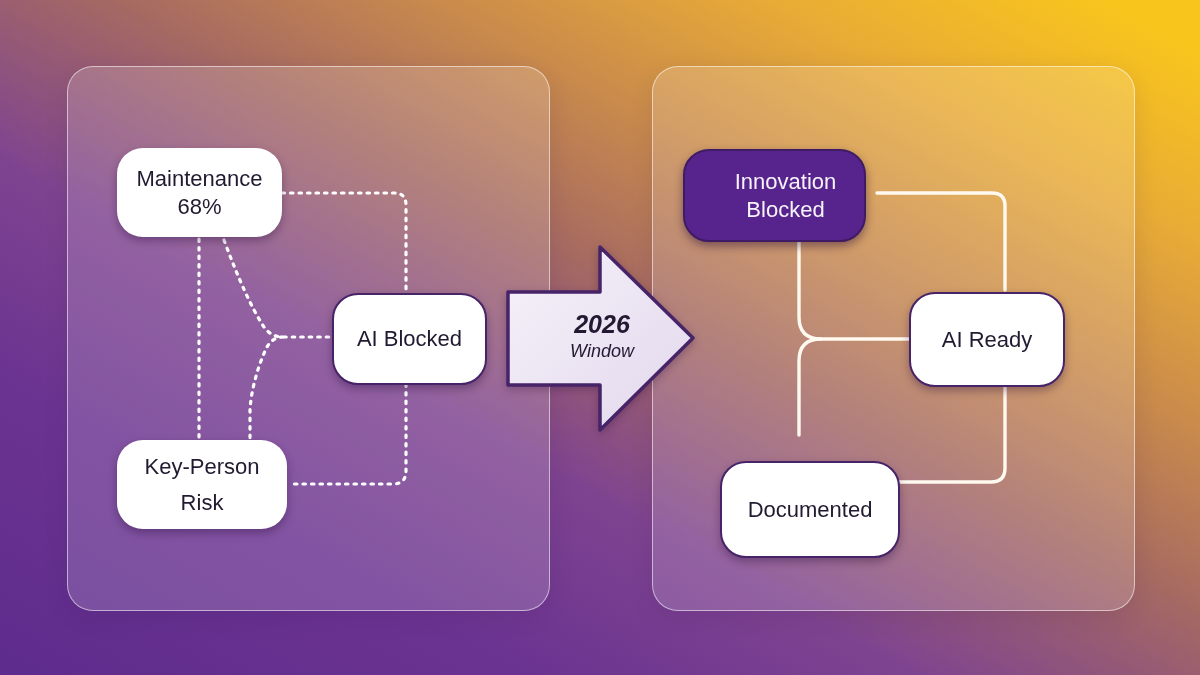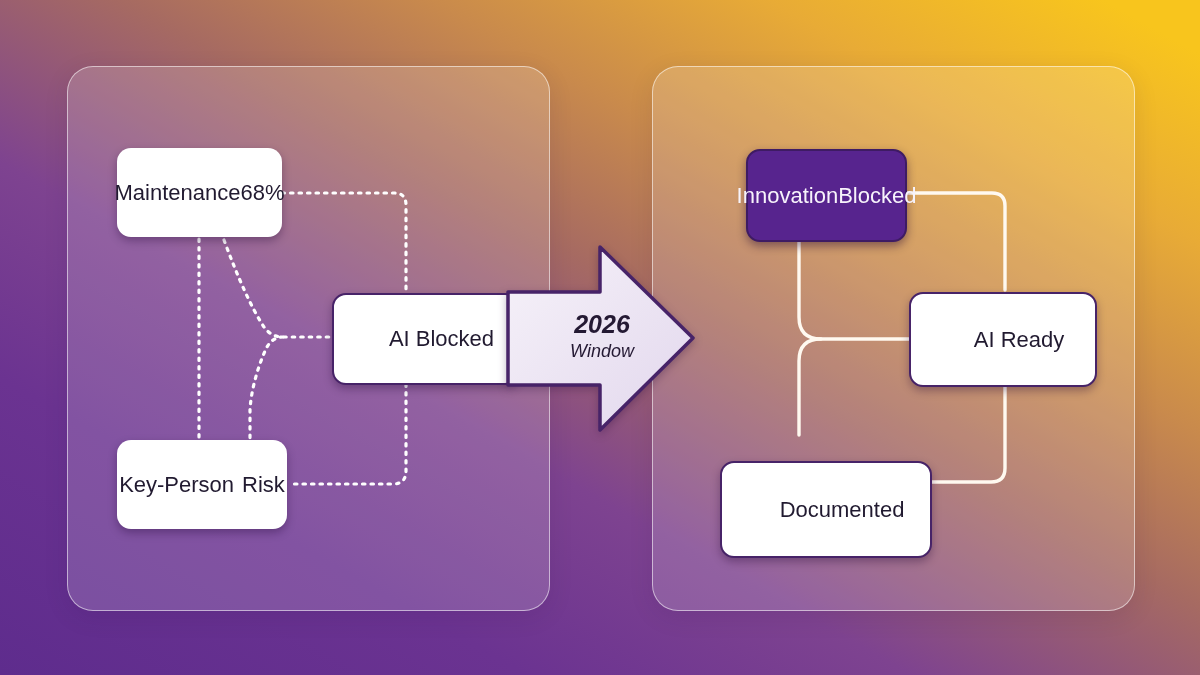--- a/index.html
+++ b/index.html
@@ -14,35 +14,35 @@
     position:absolute;top:66px;width:481px;height:543px;
     border-radius:26px;
     background:rgba(255,255,255,0.16);
     border:1.5px solid rgba(255,255,255,0.55);
     box-shadow:0 6px 24px rgba(40,10,60,0.10);
   }
   .panel-left{left:67px;}
   .panel-right{left:652px;}
   svg.connectors{position:absolute;left:0;top:0;width:1200px;height:675px;pointer-events:none;}
   .node{
-    position:absolute;display:flex;
+    position:absolute;display:flex;flex-direction:column;
     align-items:center;justify-content:center;text-align:center;
-    background:#ffffff;border-radius:14px;
+    background:#ffffff;border-radius:26px;
     color:#211a30;font-size:22px;font-weight:500;line-height:1.27;
     box-shadow:0 4px 9px rgba(35,8,55,0.35);
   }
-  .node.bordered{border:2.5px solid #472368;padding-left:32px;}
+  .node.bordered{border:2.5px solid #472368;}
   .node.accent{
     background:#57248e;color:#f7f3fb;border:2.5px solid #3e1b63;
     box-shadow:0 4px 10px rgba(30,5,50,0.45);
   }
   #node-maintenance{left:117px;top:148px;width:165px;height:89px;}
   #node-ai-blocked{left:332px;top:293px;width:151px;height:88px;}
   #node-key-person{left:117px;top:440px;width:170px;height:89px;gap:8px;}
-  #node-innovation-budget{left:746px;top:149px;width:157px;height:89px;}
+  #node-innovation-budget{left:683px;top:149px;width:157px;height:89px;padding-left:22px;}
   #node-ai-ready{left:909px;top:292px;width:152px;height:91px;}
   #node-documented{left:720px;top:437px;width:176px;height:93px;margin-top:24px;}
   .arrow-svg{position:absolute;left:498px;top:240px;width:205px;height:200px;
     filter:drop-shadow(0 3px 4px rgba(40,10,60,0.30));}
   .arrow-text{
     position:absolute;left:540px;top:311px;width:124px;
     text-align:center;color:#241933;pointer-events:none;font-style:italic;
   }
   .arrow-text .year{font-size:25px;font-weight:700;line-height:27px;}
   .arrow-text .window{font-size:18px;font-weight:400;line-height:27px;}

